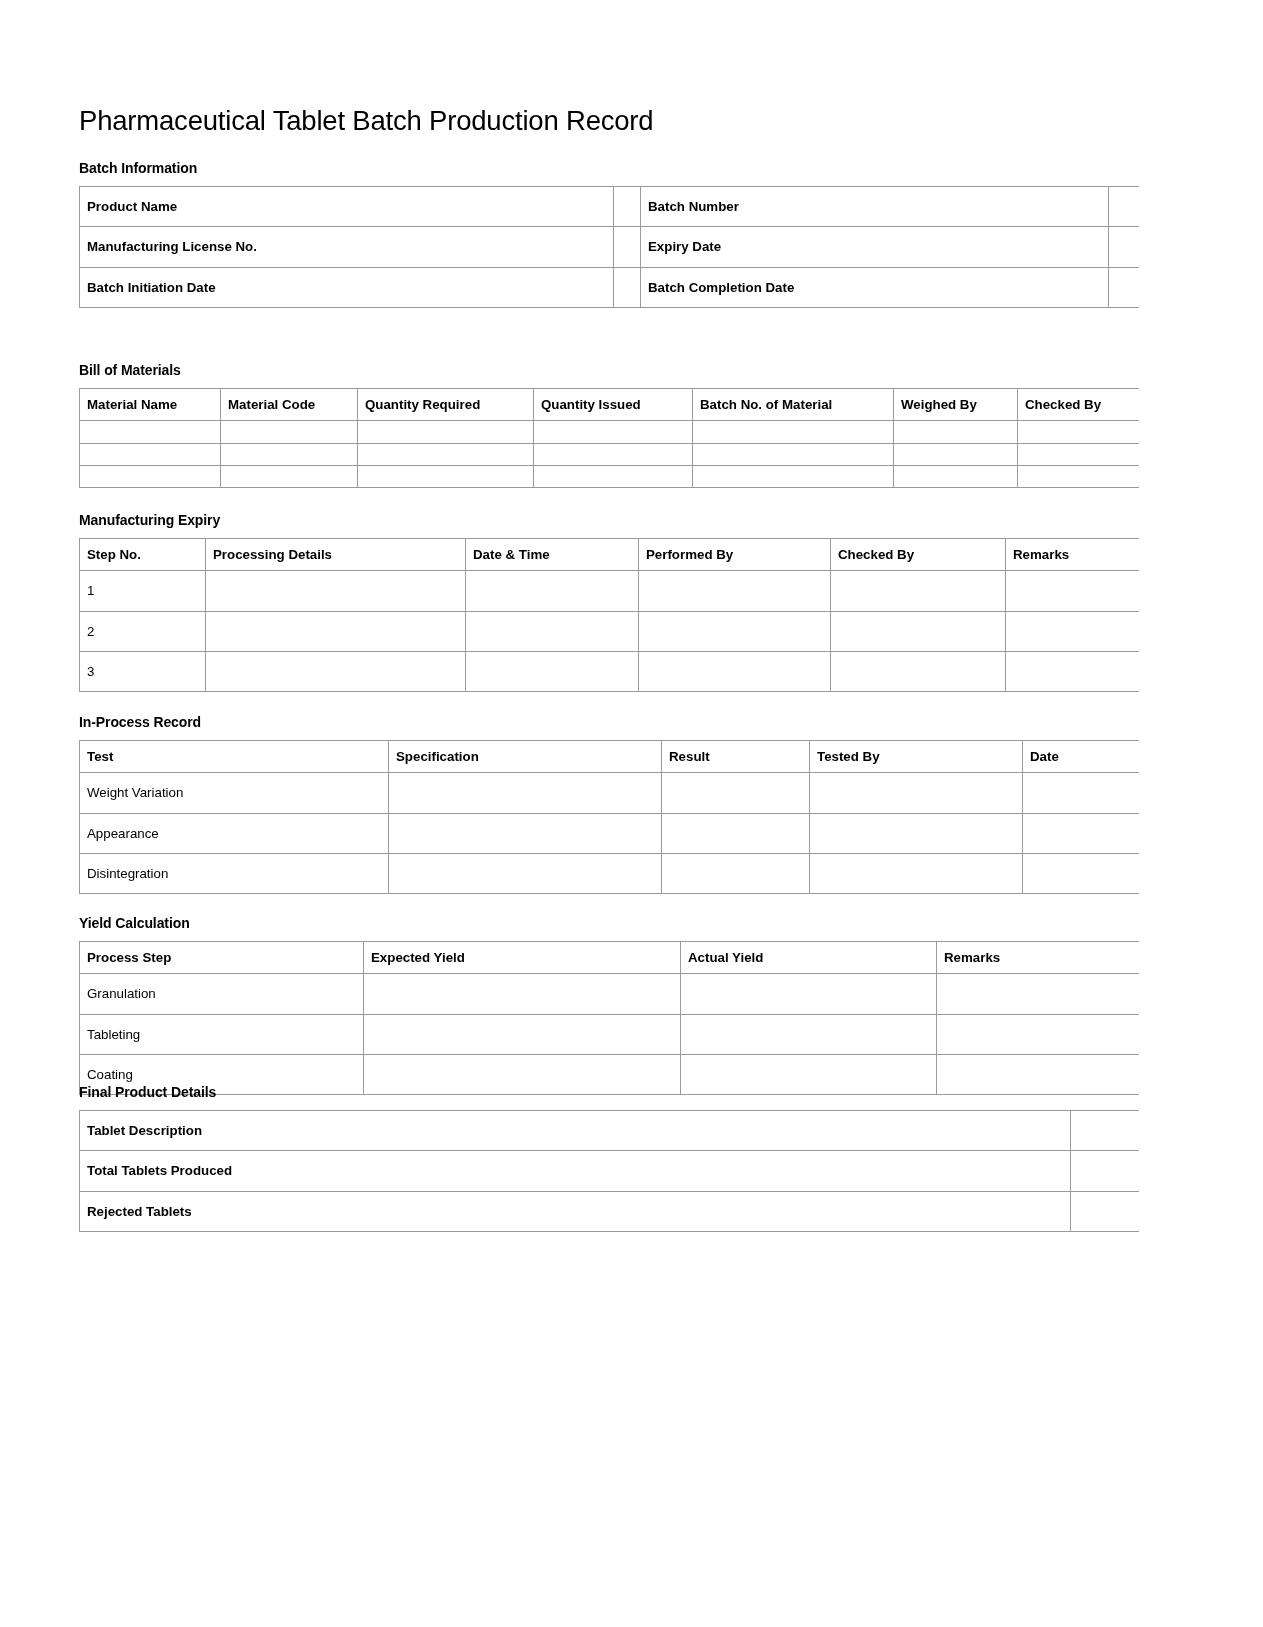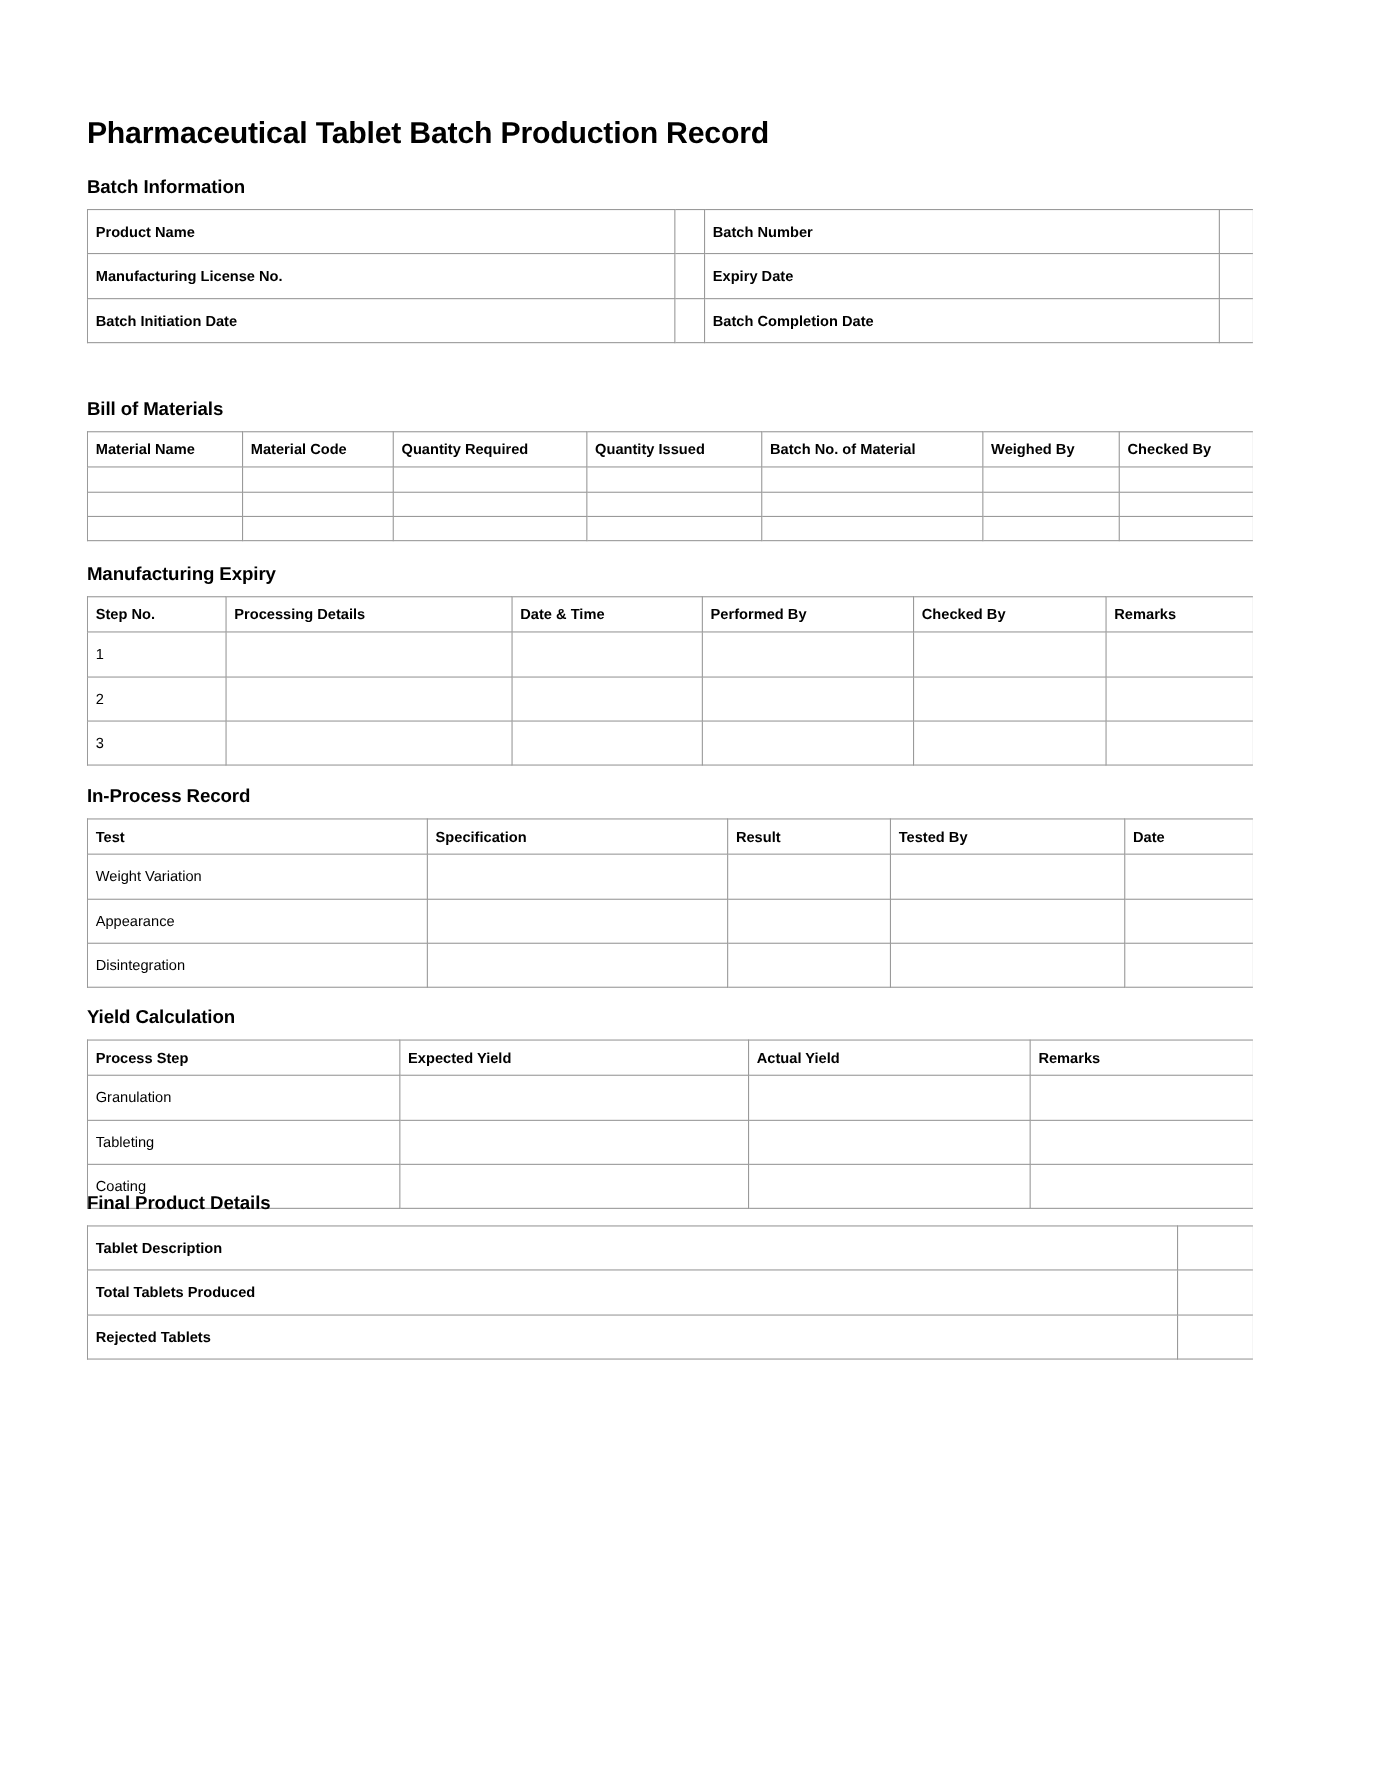--- a/index.html
+++ b/index.html
@@ -25,37 +25,37 @@
     left: 79px;
     top: 0;
     width: 1060px;
     
     height: 1253px;
     overflow: hidden;
   }
 
   h1.doc-title {
     font-size: 27.5px;
-    font-weight: bold;
+    font-weight: normal;
     letter-spacing: -0.2px;
     margin: 0;
     padding: 0;
     position: absolute;
     top: 105px;
     left: 0;
     white-space: nowrap;
   }
 
   .section {
     position: absolute;
     left: 0;
     width: 1060px;
   }
   h2.section-title {
-    font-size: 17px;
+    font-size: 14px;
     font-weight: bold;
     letter-spacing: -0.1px;
     margin: 0 0 10px 0;
     padding: 0;
     white-space: nowrap;
   }
 
   table.grid {
     border-collapse: collapse;
     width: 1060px;

